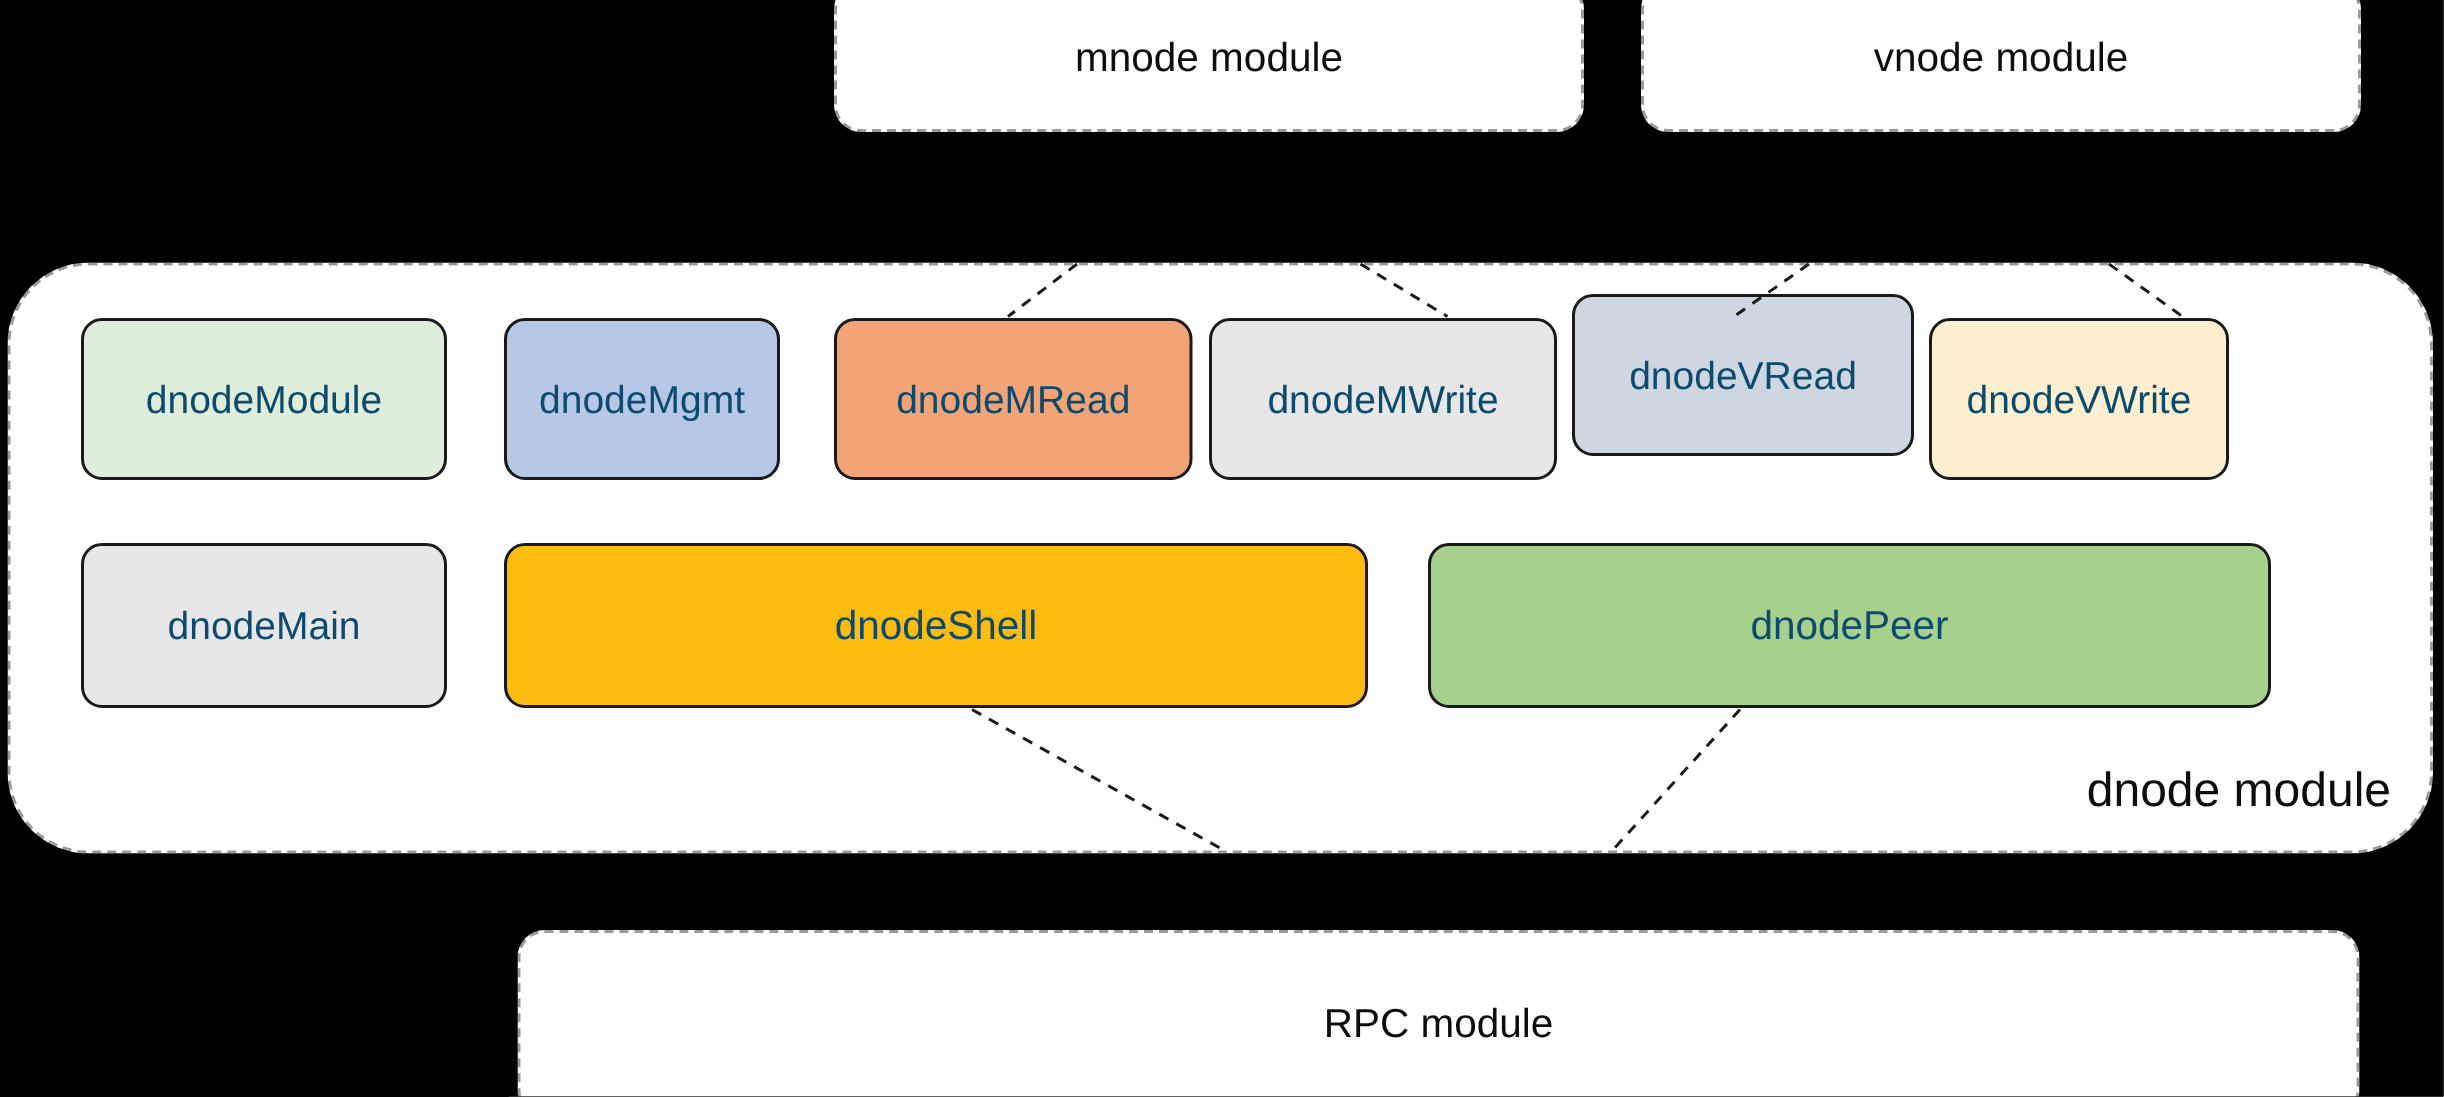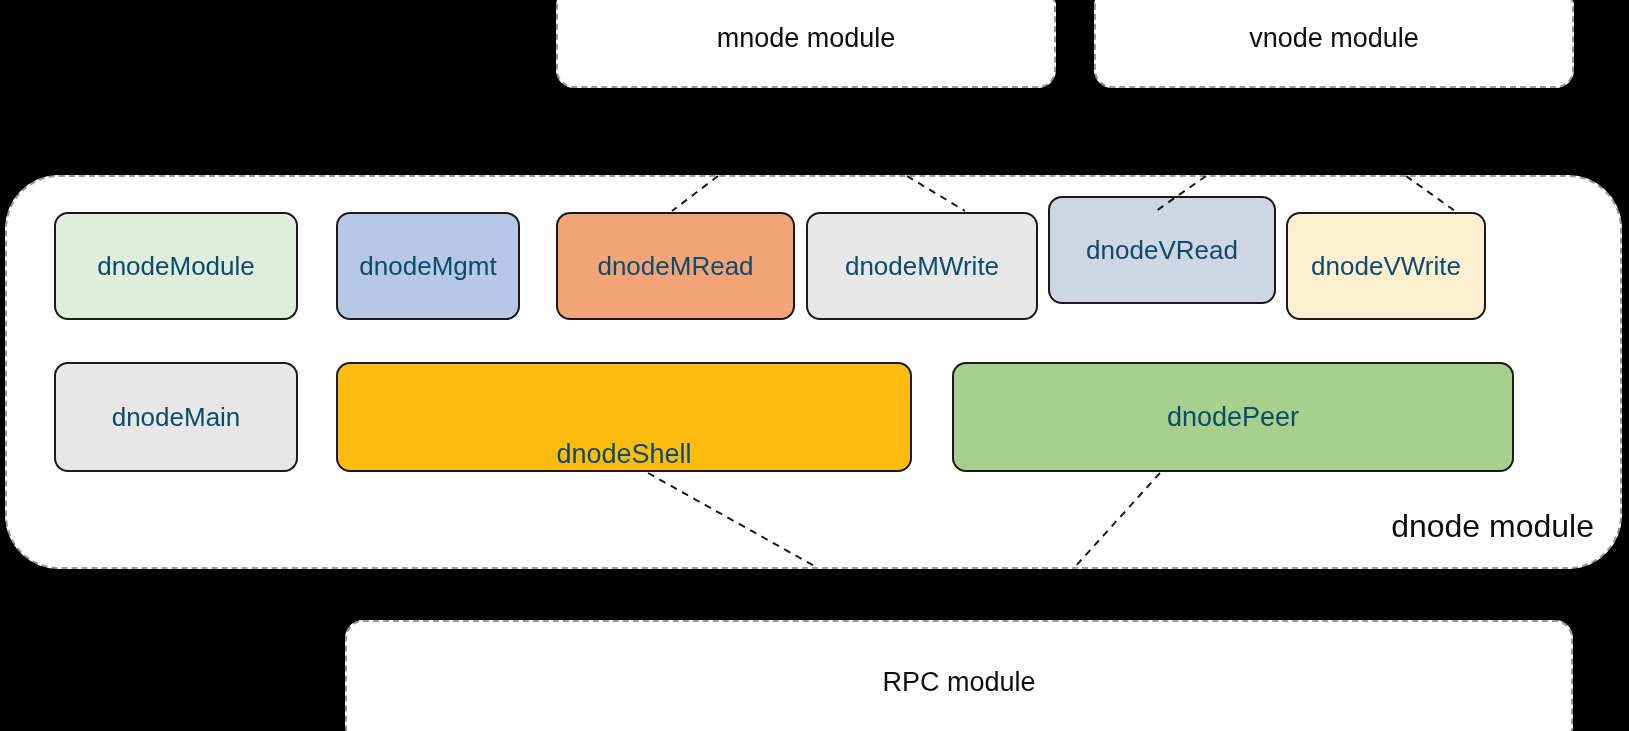--- a/index.html
+++ b/index.html
@@ -114,21 +114,21 @@
     </div>
     <div class="node-box" style="left: 1048px; top: 196px; width: 228px; height: 108px; background: rgb(206, 214, 226);">
       <span>dnodeVRead</span>
     </div>
     <div class="node-box" style="left: 1286px; top: 212px; width: 200px; height: 108px; background: rgb(252, 239, 208);">
       <span>dnodeVWrite</span>
     </div>
     <div class="node-box" style="left: 54px; top: 362px; width: 244px; height: 110px; background: rgb(231, 231, 231);">
       <span>dnodeMain</span>
     </div>
-    <div class="node-box big" style="left: 336px; top: 362px; width: 576px; height: 110px; background: rgb(254, 188, 17); align-items: flex-end;">
+    <div class="node-box big" style="left: 336px; top: 362px; width: 576px; height: 110px; background: rgb(254, 188, 17);">
       <span>dnodeShell</span>
     </div>
     <div class="node-box big" style="left: 952px; top: 362px; width: 562px; height: 110px; background: rgb(168, 208, 141);">
       <span>dnodePeer</span>
     </div>
     <svg id="connectors" viewBox="0 0 1629 731">
       <line x1="718" y1="176" x2="672" y2="211" stroke="#1a1a1a" stroke-width="2" stroke-dasharray="7 6"></line>
       <line x1="907" y1="176" x2="965" y2="211" stroke="#1a1a1a" stroke-width="2" stroke-dasharray="7 6"></line>
       <line x1="1206" y1="176" x2="1156" y2="211" stroke="#1a1a1a" stroke-width="2" stroke-dasharray="7 6"></line>
       <line x1="1406" y1="176" x2="1455" y2="211" stroke="#1a1a1a" stroke-width="2" stroke-dasharray="7 6"></line>

